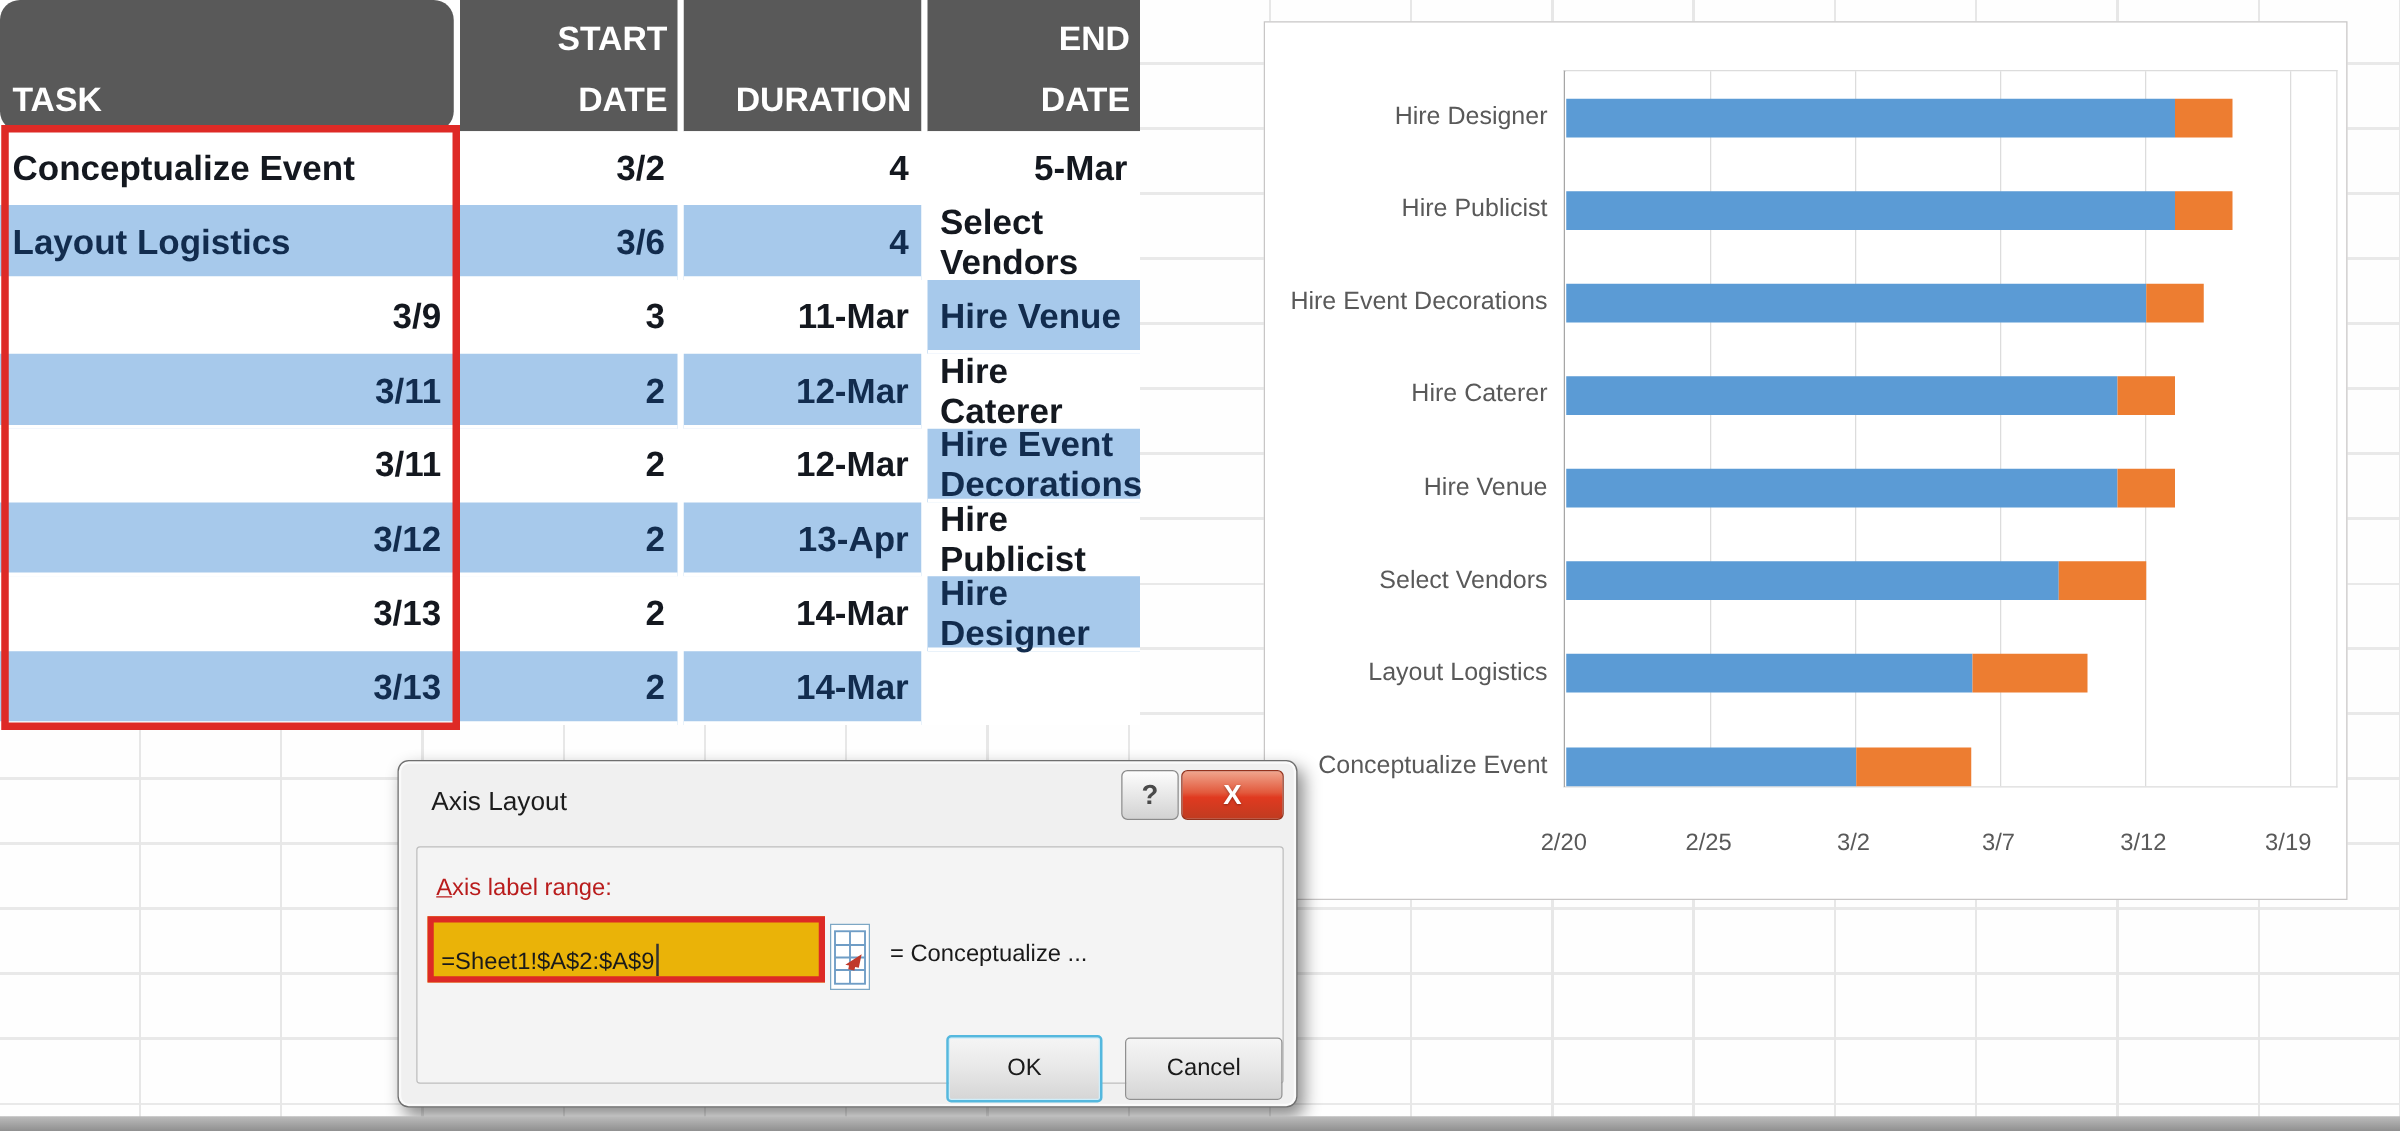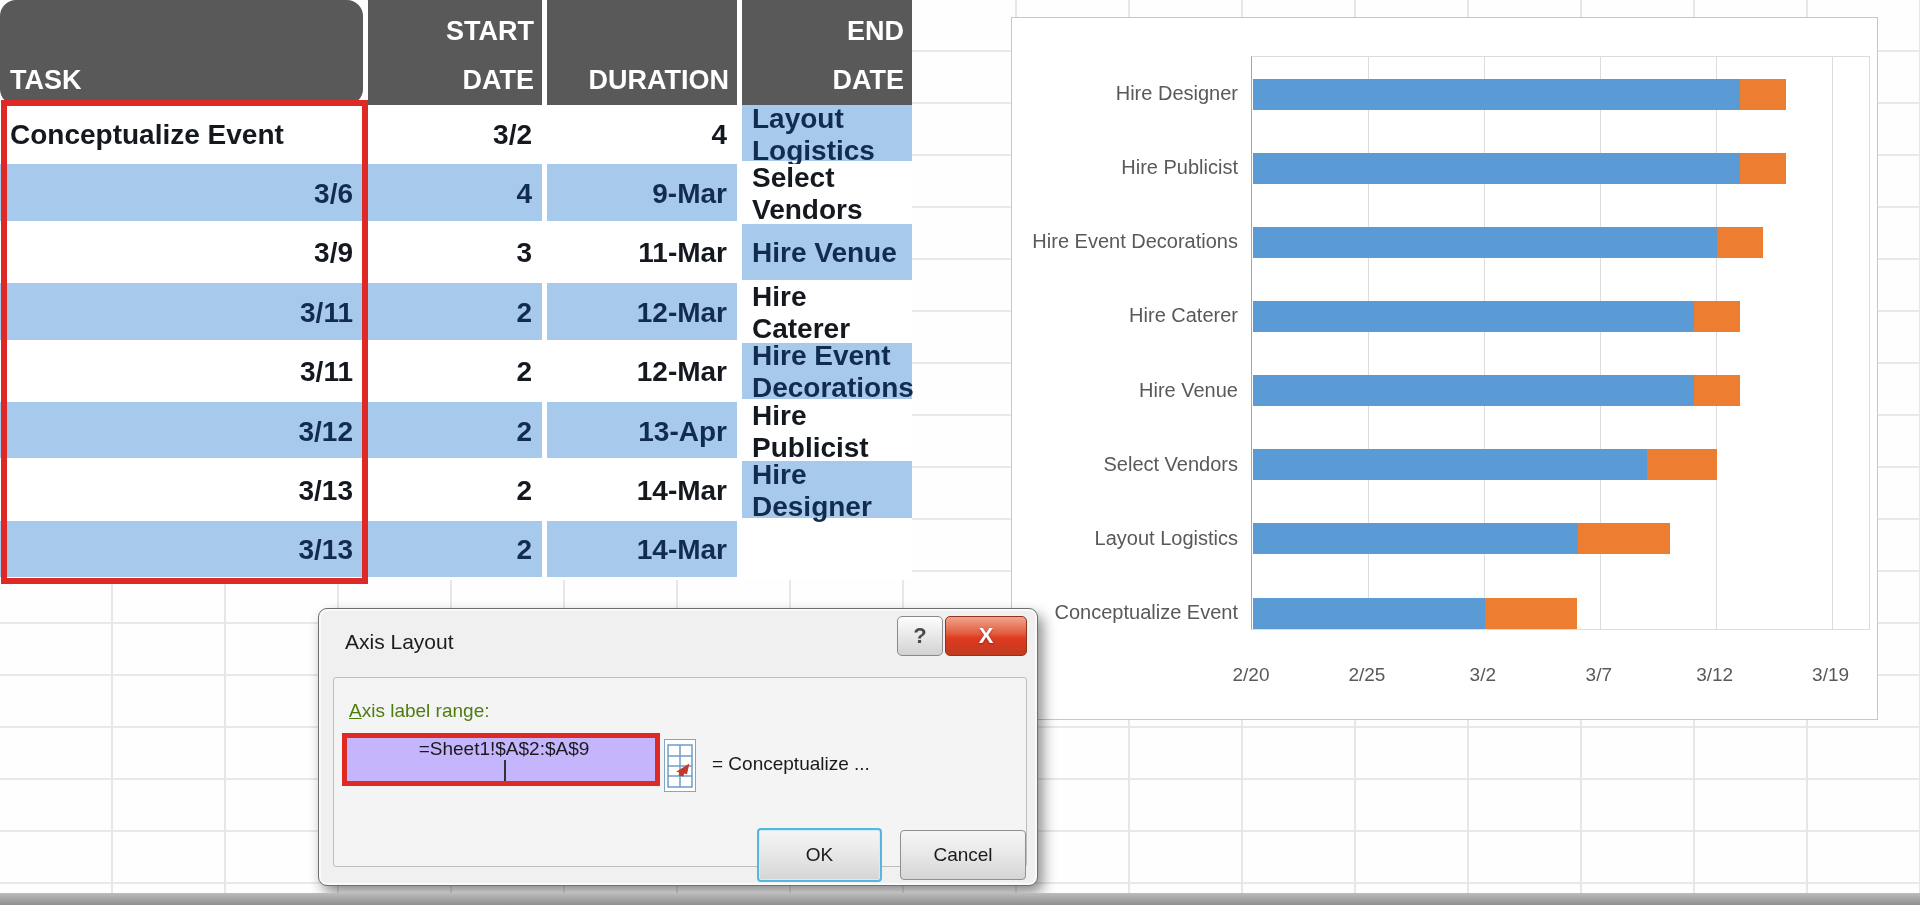--- a/index.html
+++ b/index.html
@@ -58,25 +58,25 @@
   .dlg-btn-help { position:absolute; right:94px; top:7px; width:46px; height:40px;
     background:linear-gradient(#fdfdfd,#d2d2d2); border:1px solid #8a8a8a; border-radius:5px;
     display:flex; align-items:center; justify-content:center; font-size:22px; font-weight:bold; color:#4a4a4a; }
   .dlg-btn-close { position:absolute; right:10px; top:7px; width:82px; height:40px;
     background:linear-gradient(#f0a58d 0%, #e2593c 45%, #e03a20 55%, #c03b20 100%);
     border:1px solid #93321d; border-radius:5px;
     display:flex; align-items:center; justify-content:center; font-size:22px; font-weight:bold; color:#fff;
     text-shadow:0 1px 2px rgba(0,0,0,.35); }
   .dlg-panel { position:absolute; left:14px; top:68px; width:694px; height:190px;
     background:#f4f4f4; border:1px solid #bdbdbd; border-radius:3px; }
-  .dlg-label { position:absolute; left:15px; top:22px; font-size:19px; color:#4d7c0f; }
+  .dlg-label { position:absolute; left:15px; top:22px; font-size:19px; color:#b91c1c; }
   .dlg-label .accel { text-decoration:underline; }
   .range-input { position:absolute; left:8px; top:55px; width:318px; height:53px;
-    background:#c4b5fd; border:5px solid #dd2a25; display:flex; align-items:center;
-    padding-left:6px; font-size:19px; color:#1a1a1a; white-space:nowrap; overflow:hidden;flex-direction:column; }
+    background:#eab308; border:5px solid #dd2a25; display:flex; align-items:flex-end;
+    padding-left:6px; font-size:19px; color:#1a1a1a; white-space:nowrap; overflow:hidden; }
   .caret { display:inline-block; width:2px; height:26px; background:#333; margin-left:1px; }
   .collapse-btn { position:absolute; left:330px; top:61px; width:32px; height:53px;
     background:#fff; border:1px solid #7da7c4; display:flex; align-items:center; justify-content:center; }
   .preview-text { position:absolute; left:378px; top:75px; font-size:19px; color:#1a1a1a; white-space:nowrap; }
   .btn { position:absolute; display:flex; align-items:center; justify-content:center;
     font-size:19px; color:#1a1a1a; border-radius:4px;
     background:linear-gradient(#f5f5f5, #e9e9e9 45%, #d5d5d5);margin-top:28px; }
   .btn-ok { left:423px; top:122px; width:125px; height:54px; border:2px solid #54b8de;
     box-shadow:inset 0 0 0 1px #cfeefa; }
   .btn-cancel { left:566px; top:124px; width:126px; height:50px; border:1px solid #909090; }
@@ -99,24 +99,24 @@
       <div class="h-cell align-right">
         <div>DURATION</div>
       </div>
       <div class="h-cell align-right">
         <div>END</div>
         <div>DATE</div>
       </div>
       <div class="cell align-left row-white">Conceptualize Event</div>
       <div class="cell align-right row-white">3/2</div>
       <div class="cell align-right row-white">4</div>
+      <div class="cell align-right row-white">5-Mar</div>
       <div class="cell align-left row-blue">Layout Logistics</div>
       <div class="cell align-right row-blue">3/6</div>
       <div class="cell align-right row-blue">4</div>
-      <div class="cell align-right row-blue">9-Mar</div>
       <div class="cell align-left row-white">Select Vendors</div>
       <div class="cell align-right row-white">3/9</div>
       <div class="cell align-right row-white">3</div>
       <div class="cell align-right row-white">11-Mar</div>
       <div class="cell align-left row-blue">Hire Venue</div>
       <div class="cell align-right row-blue">3/11</div>
       <div class="cell align-right row-blue">2</div>
       <div class="cell align-right row-blue">12-Mar</div>
       <div class="cell align-left row-white">Hire Caterer</div>
       <div class="cell align-right row-white">3/11</div>

